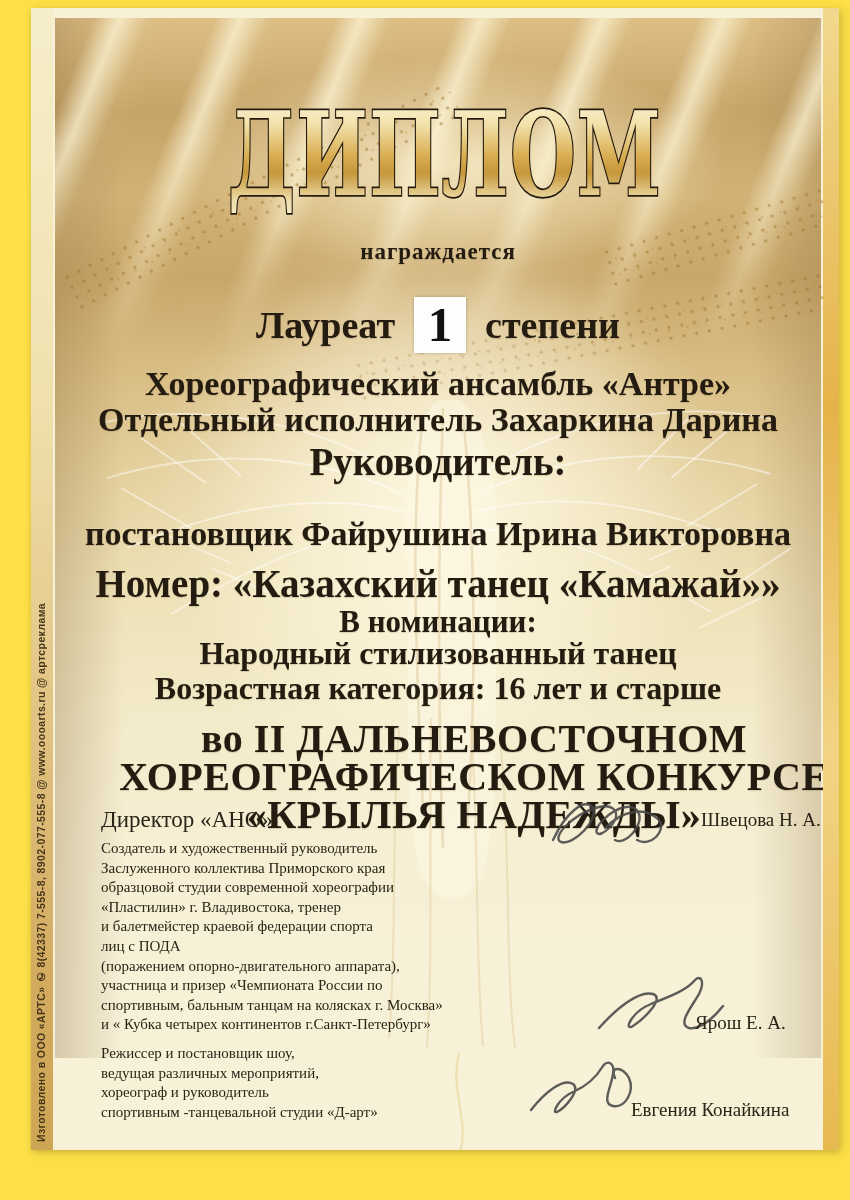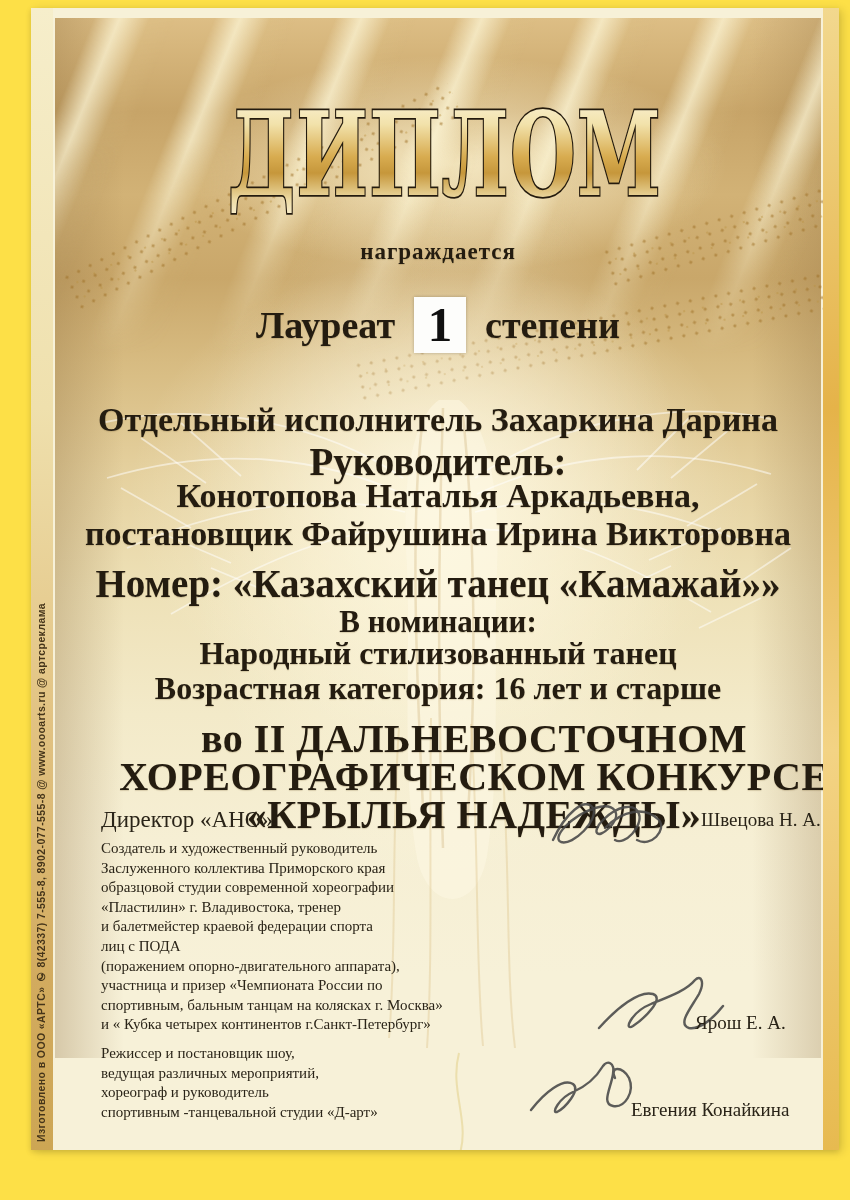--- a/index.html
+++ b/index.html
@@ -125,23 +125,23 @@
     </svg>
 
     <div id="subtitle" class="line">награждается</div>
 
     <div id="laureate" class="line">
       <span>Лауреат</span>
         <span id="degree-box">1</span>
         <span>степени</span>
     </div>
 
+    <div class="line fs34" style="top:318px">Хореографический ансамбль «Антре»</div>
     <div class="line fs34" style="top:354px">Отдельный исполнитель Захаркина Дарина</div>
     <div class="line fs33" style="top:392px">Руководитель:</div>
-    <div class="line fs34" style="top:430px">Конотопова Наталья Аркадьевна,</div>
     <div class="line fs34" style="top:468px">постановщик Файрушина Ирина Викторовна</div>
     <div class="line fs33" style="top:514px">Номер: «Казахский танец «Камажай»»</div>
     <div class="line fs31" style="top:557px">В номинации:</div>
     <div class="line fs32" style="top:588px">Народный стилизованный танец</div>
     <div class="line fs32" style="top:623px">Возрастная категория: 16 лет и старше</div>
 
     <div class="line comp" style="top:668px">во II ДАЛЬНЕВОСТОЧНОМ</div>
     <div class="line comp" style="top:706px">ХОРЕОГРАФИЧЕСКОМ КОНКУРСЕ</div>
     <div class="line comp" style="top:744px">«КРЫЛЬЯ НАДЕЖДЫ»</div>
 

